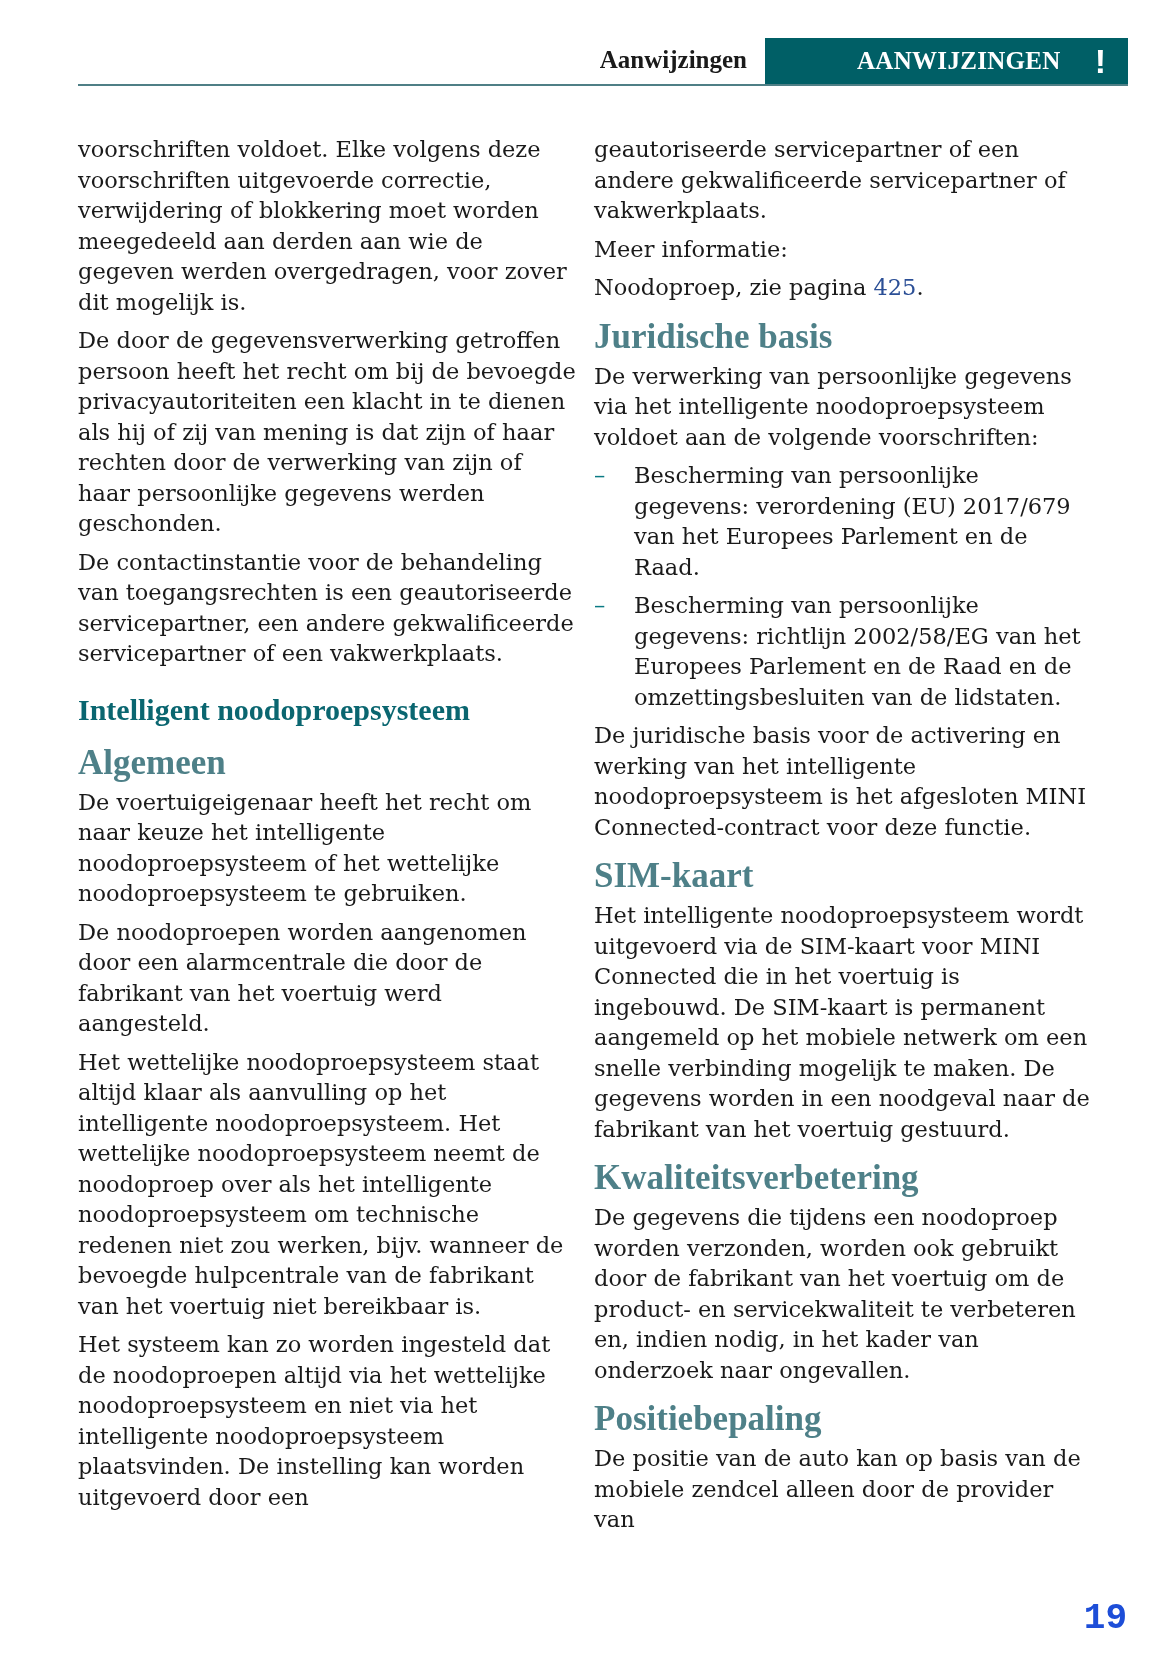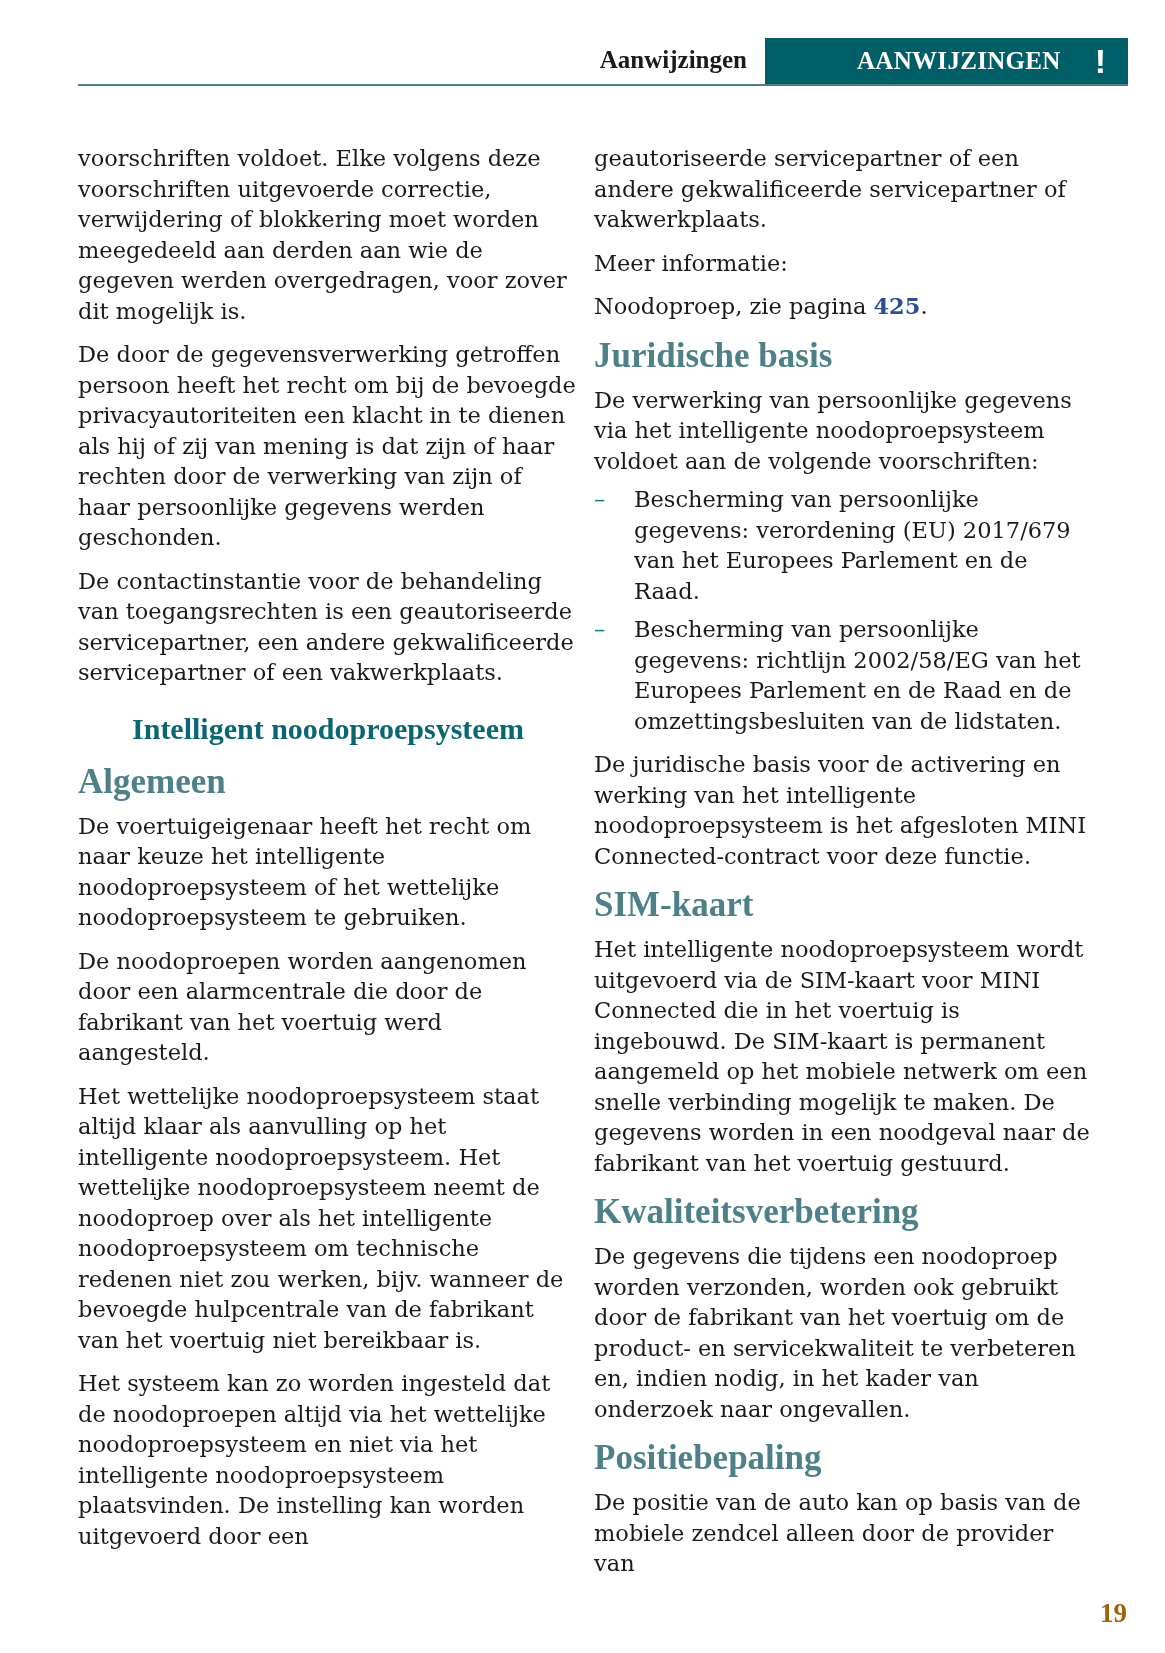--- a/index.html
+++ b/index.html
@@ -6,28 +6,28 @@
   body { width:1165px; height:1653px; position:relative; overflow:hidden;
          font-family:"DejaVu Serif", "Liberation Serif", serif; color:#1a1a1a; }
   .header-line { position:absolute; left:78px; top:84px; width:1050px; height:2px; background:#4f7f86; }
   .header-left { position:absolute; right:418px; top:46px; font-family:"Liberation Serif", serif; font-weight:bold; font-size:25px; color:#1a1a1a; }
   .header-tab { position:absolute; left:765px; top:38px; width:363px; height:47px; background:#005f66; }
   .header-tab-label { position:absolute; left:92px; top:9px; font-family:"Liberation Serif", serif; font-weight:bold; font-size:25px; color:#ffffff; letter-spacing:0.3px; }
   .header-tab-icon { position:absolute; right:22px; top:4px; font-family:"Liberation Sans", sans-serif; font-weight:bold; font-size:34px; color:#ffffff; }
   .col { position:absolute; top:130px; width:500px; }
   .col-left { left:78px; }
   .col-right { left:594px; width:505px; }
-  p { margin:13px 0 8px 0; font-size:22.5px; line-height:30.5px; }
-  h2 { margin:24px 0 20px 0; font-family:"Liberation Serif", serif; font-weight:bold; font-size:30px; color:#0a6670; line-height:34px;text-align:center; }
+  p { margin:4px 0 8px 0; font-size:22.5px; line-height:30.5px; }
+  h2 { margin:24px 0 20px 0; font-family:"Liberation Serif", serif; font-weight:bold; font-size:30px; color:#0a6670; line-height:34px; }
   h3 { margin:18px 0 8px 0; font-family:"Liberation Serif", serif; font-weight:bold; font-size:35px; color:#4e8088; line-height:32px; }
-  .link { color:#2b4f96;font-weight:bold; }
+  .link { color:#2b4f96; }
   ul { list-style:none; margin:0 0 8px 0; padding:0; }
   li { position:relative; padding-left:40px; font-size:22.5px; line-height:30.5px; margin-bottom:8px; }
   .bullet { position:absolute; left:0; top:0; color:#0a7a84; }
-  .page-number { position:absolute; right:38px; top:1598px; font-family:Liberation Serif, serif; font-weight:bold; font-size:27px; color:#a16207; }
+  .page-number { position:absolute; right:38px; top:1598px; font-family:Liberation Mono, monospace; font-weight:bold; font-size:36px; color:#1d4ed8; }
 </style>
 </head>
 <body>
 
 <div>
   <div class="header-left">Aanwijzingen</div>
   <div class="header-tab">
     <span class="header-tab-label">AANWIJZINGEN</span>
     <span class="header-tab-icon">!</span>
   </div>

